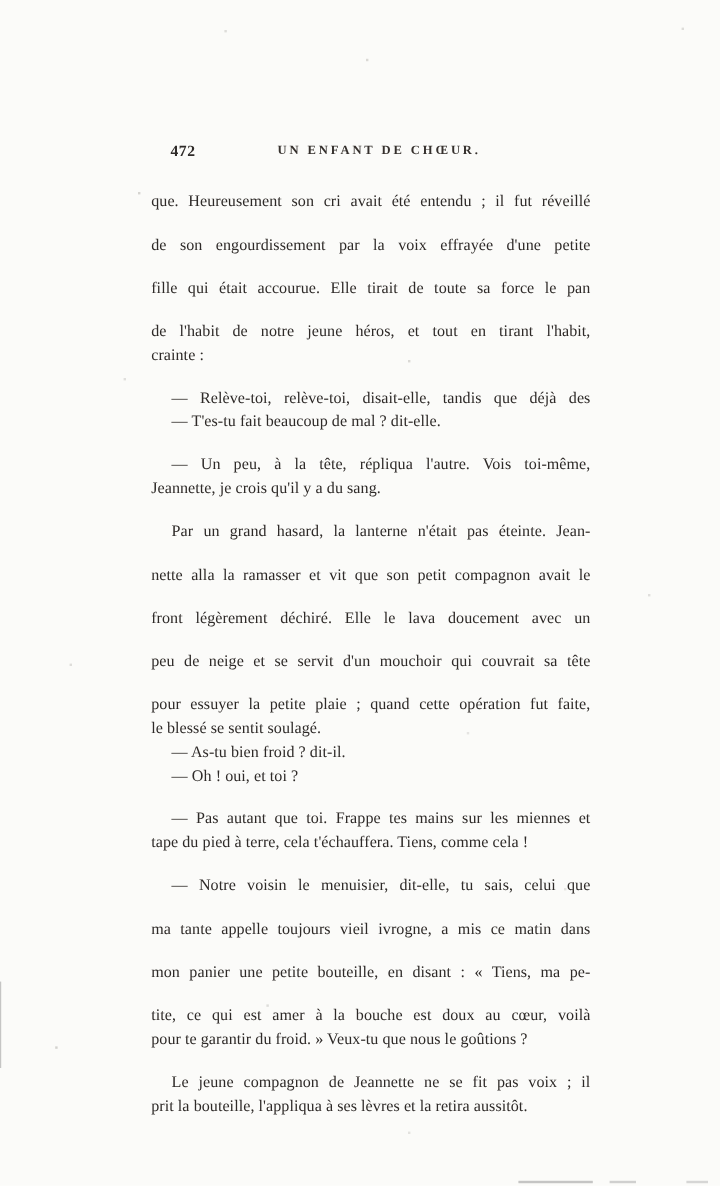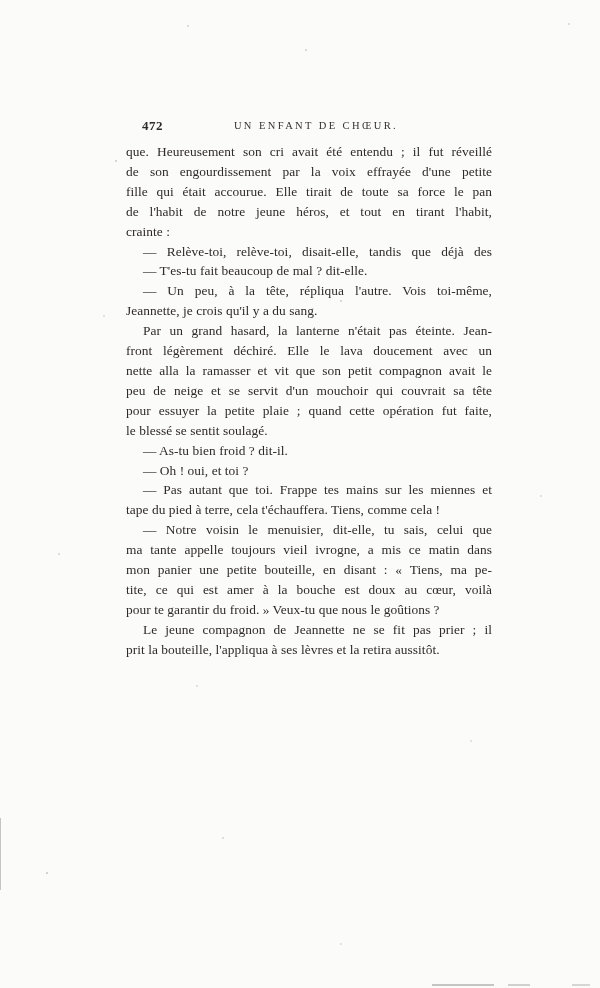--- a/index.html
+++ b/index.html
@@ -28,37 +28,37 @@
     font-weight: bold;
     letter-spacing: 0.5px;
   }
   .running-title {
     position: absolute;
     left: 0;
     right: -14px;
     top: 2px;
     text-align: center;
     font-size: 10.5px;
-    font-weight: normal;
+    font-weight: bold;
     letter-spacing: 2.4px;
     color: #35302d;
   }
   
   .text-block {
     position: absolute;
     top: 142px;
     left: 126px;
     width: 366px;
     font-size: 13.4px;
     line-height: 19.9px;
     letter-spacing: 0.05px;
   }
   .para { margin: 0; }
   .line { text-align: justify; }
-  .line.jfull { text-align-last: justify; }
+  .line.jfull { text-align-last: justify; margin-top: 16px; }
   .para.indent .line:first-child { text-indent: 17px; }
   
   .speckles {
     position: absolute;
     top: 0; left: 0;
     width: 2px; height: 2px;
     background: transparent;
     box-shadow:
       115px 160px 0 0 rgba(120,115,108,0.28),
       187px 25px 0 0 rgba(120,115,108,0.22),
@@ -130,22 +130,22 @@
       </div>
       <div class="para indent">
         <div class="line">— T'es-tu fait beaucoup de mal ? dit-elle.</div>
       </div>
       <div class="para indent">
         <div class="line jfull">— Un peu, à la tête, répliqua l'autre. Vois toi-même,</div>
         <div class="line">Jeannette, je crois qu'il y a du sang.</div>
       </div>
       <div class="para indent">
         <div class="line jfull">Par un grand hasard, la lanterne n'était pas éteinte. Jean-</div>
+        <div class="line jfull">nette alla la ramasser et vit que son petit compagnon avait le</div>
         <div class="line jfull">front légèrement déchiré. Elle le lava doucement avec un</div>
-        <div class="line jfull">nette alla la ramasser et vit que son petit compagnon avait le</div>
         <div class="line jfull">peu de neige et se servit d'un mouchoir qui couvrait sa tête</div>
         <div class="line jfull">pour essuyer la petite plaie ; quand cette opération fut faite,</div>
         <div class="line">le blessé se sentit soulagé.</div>
       </div>
       <div class="para indent">
         <div class="line">— As-tu bien froid ? dit-il.</div>
       </div>
       <div class="para indent">
         <div class="line">— Oh ! oui, et toi ?</div>
       </div>
@@ -154,18 +154,18 @@
         <div class="line">tape du pied à terre, cela t'échauffera. Tiens, comme cela !</div>
       </div>
       <div class="para indent">
         <div class="line jfull">— Notre voisin le menuisier, dit-elle, tu sais, celui que</div>
         <div class="line jfull">ma tante appelle toujours vieil ivrogne, a mis ce matin dans</div>
         <div class="line jfull">mon panier une petite bouteille, en disant : « Tiens, ma pe-</div>
         <div class="line jfull">tite, ce qui est amer à la bouche est doux au cœur, voilà</div>
         <div class="line">pour te garantir du froid. » Veux-tu que nous le goûtions ?</div>
       </div>
       <div class="para indent">
-        <div class="line jfull">Le jeune compagnon de Jeannette ne se fit pas prier ; il</div>
+        <div class="line jfull">Le jeune compagnon de Jeannette ne se fit pas voix ; il</div>
         <div class="line">prit la bouteille, l'appliqua à ses lèvres et la retira aussitôt.</div>
       </div>
     </div>
 
 </div>
 
 </body></html>

